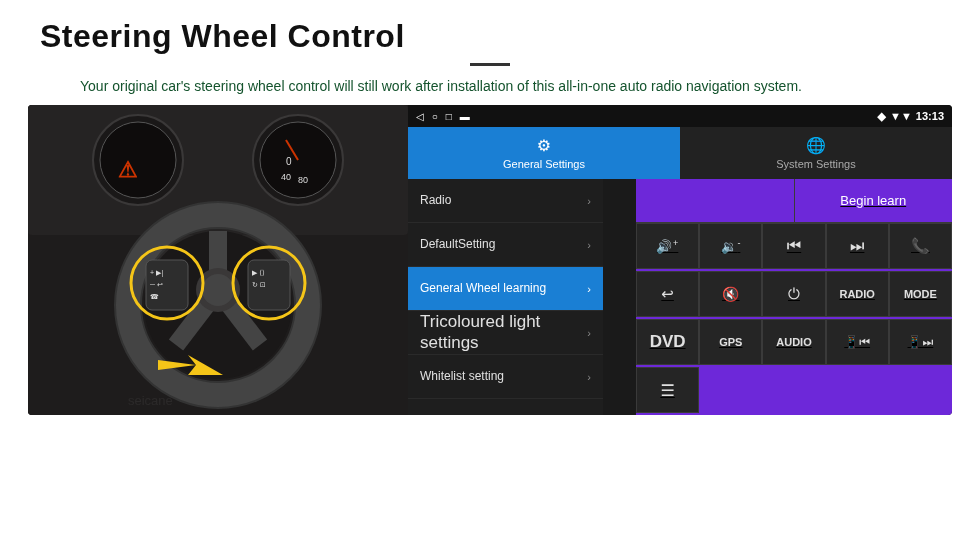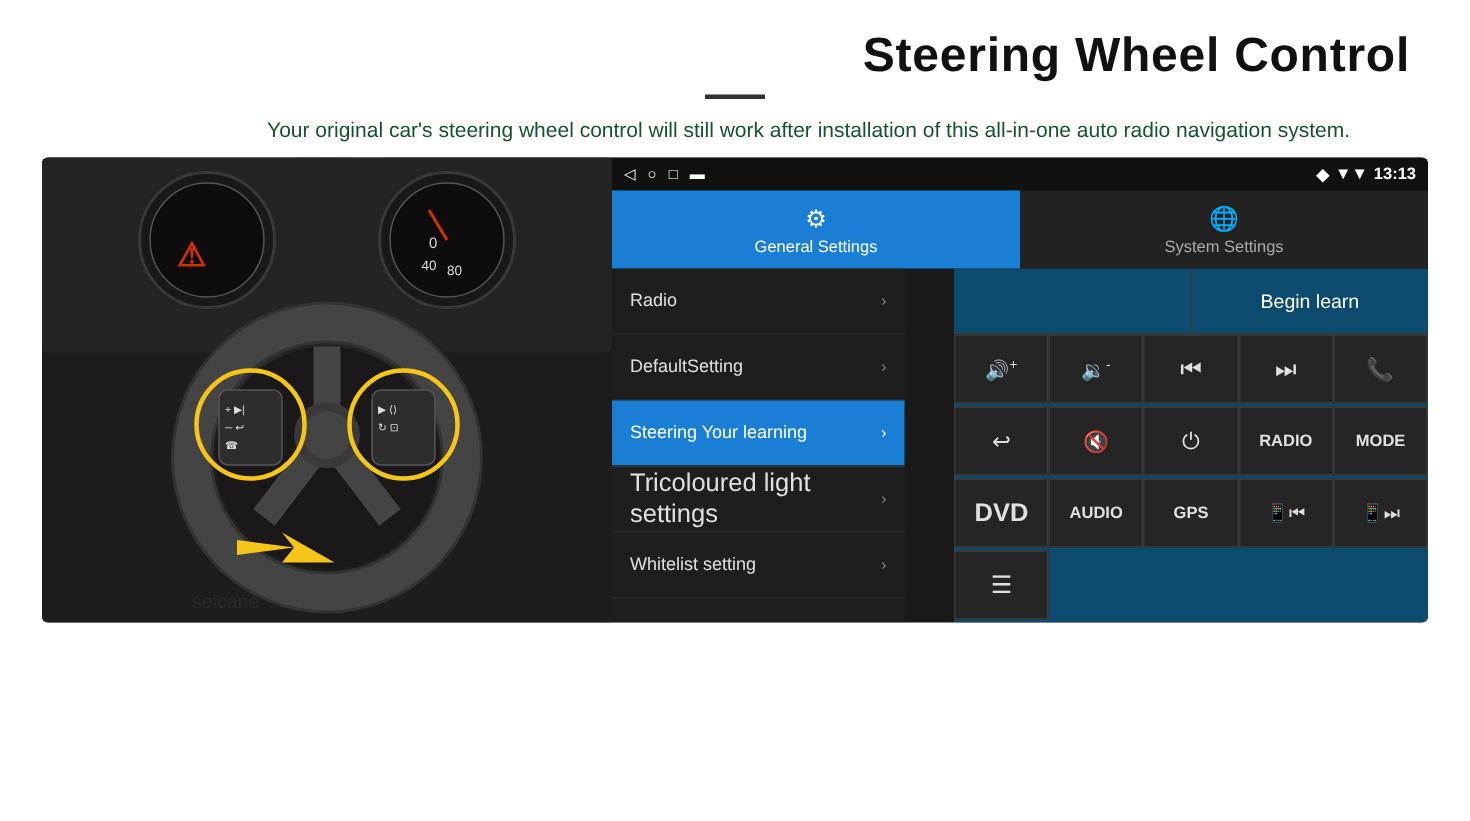--- a/index.html
+++ b/index.html
@@ -4,21 +4,21 @@
   <style>
     * { box-sizing: border-box; margin: 0; padding: 0; }
     body {
       font-family: Arial, sans-serif;
       background: #fff;
       width: 980px;
       min-height: 547px;
       overflow: hidden;
     }
     .page-header {
-      text-align: right;
+      text-align: left;
       padding: 18px 40px 8px;
     }
     .page-title {
       font-size: 32px;
       font-weight: 900;
       color: #111;
       letter-spacing: 0.5px;
     }
     .title-divider {
       width: 40px;
@@ -156,23 +156,24 @@
     .menu-item.active .chevron {
       color: #fff;
     }
     .menu-item-text {
       font-size: 12px;
       line-height: 1.2;
     }
     
     .right-panel {
       flex: 1;
-      background: #0c4a6e;
+      background: #6d28d9;
       display: flex;
       flex-direction: column;
+      text-decoration: underline;
     }
     
     .right-top-row {
       display: flex;
       height: 44px;
       border-bottom: 1px solid #3a3a3a;
     }
     .right-top-left {
       flex: 1;
       display: flex;
@@ -321,21 +322,21 @@
       <div class="left-menu">
         <div class="menu-item">
           <span class="menu-item-text">Radio</span>
           <span class="chevron">›</span>
         </div>
         <div class="menu-item">
           <span class="menu-item-text">DefaultSetting</span>
           <span class="chevron">›</span>
         </div>
         <div class="menu-item active">
-          <span class="menu-item-text">Steering Your learning</span>
+          <span class="menu-item-text">General Wheel learning</span>
           <span class="chevron">›</span>
         </div>
         <div class="menu-item">
           <span class="menu-item-text" style="font-size:17px">Tricoloured light<br>settings</span>
           <span class="chevron">›</span>
         </div>
         <div class="menu-item">
           <span class="menu-item-text">Whitelist setting</span>
           <span class="chevron">›</span>
         </div>
@@ -383,24 +384,24 @@
             <span style="font-size:11px;font-weight:bold;">RADIO</span>
           </div>
           <div class="ctrl-btn">
             <span style="font-size:11px;font-weight:bold;">MODE</span>
           </div>
 
           <div class="ctrl-btn">
             <span style="font-size:17px;font-weight:bold;">DVD</span>
           </div>
           <div class="ctrl-btn">
+            <span style="font-size:11px;font-weight:bold;">GPS</span>
+          </div>
+          <div class="ctrl-btn">
             <span style="font-size:11px;font-weight:bold;">AUDIO</span>
-          </div>
-          <div class="ctrl-btn">
-            <span style="font-size:11px;font-weight:bold;">GPS</span>
           </div>
           <div class="ctrl-btn">
             <span style="font-size:12px;">📱⏮</span>
           </div>
           <div class="ctrl-btn">
             <span style="font-size:12px;">📱⏭</span>
           </div>
 
           <div class="ctrl-btn" style="grid-column: 1;">
             <span style="font-size:16px;">☰</span>

